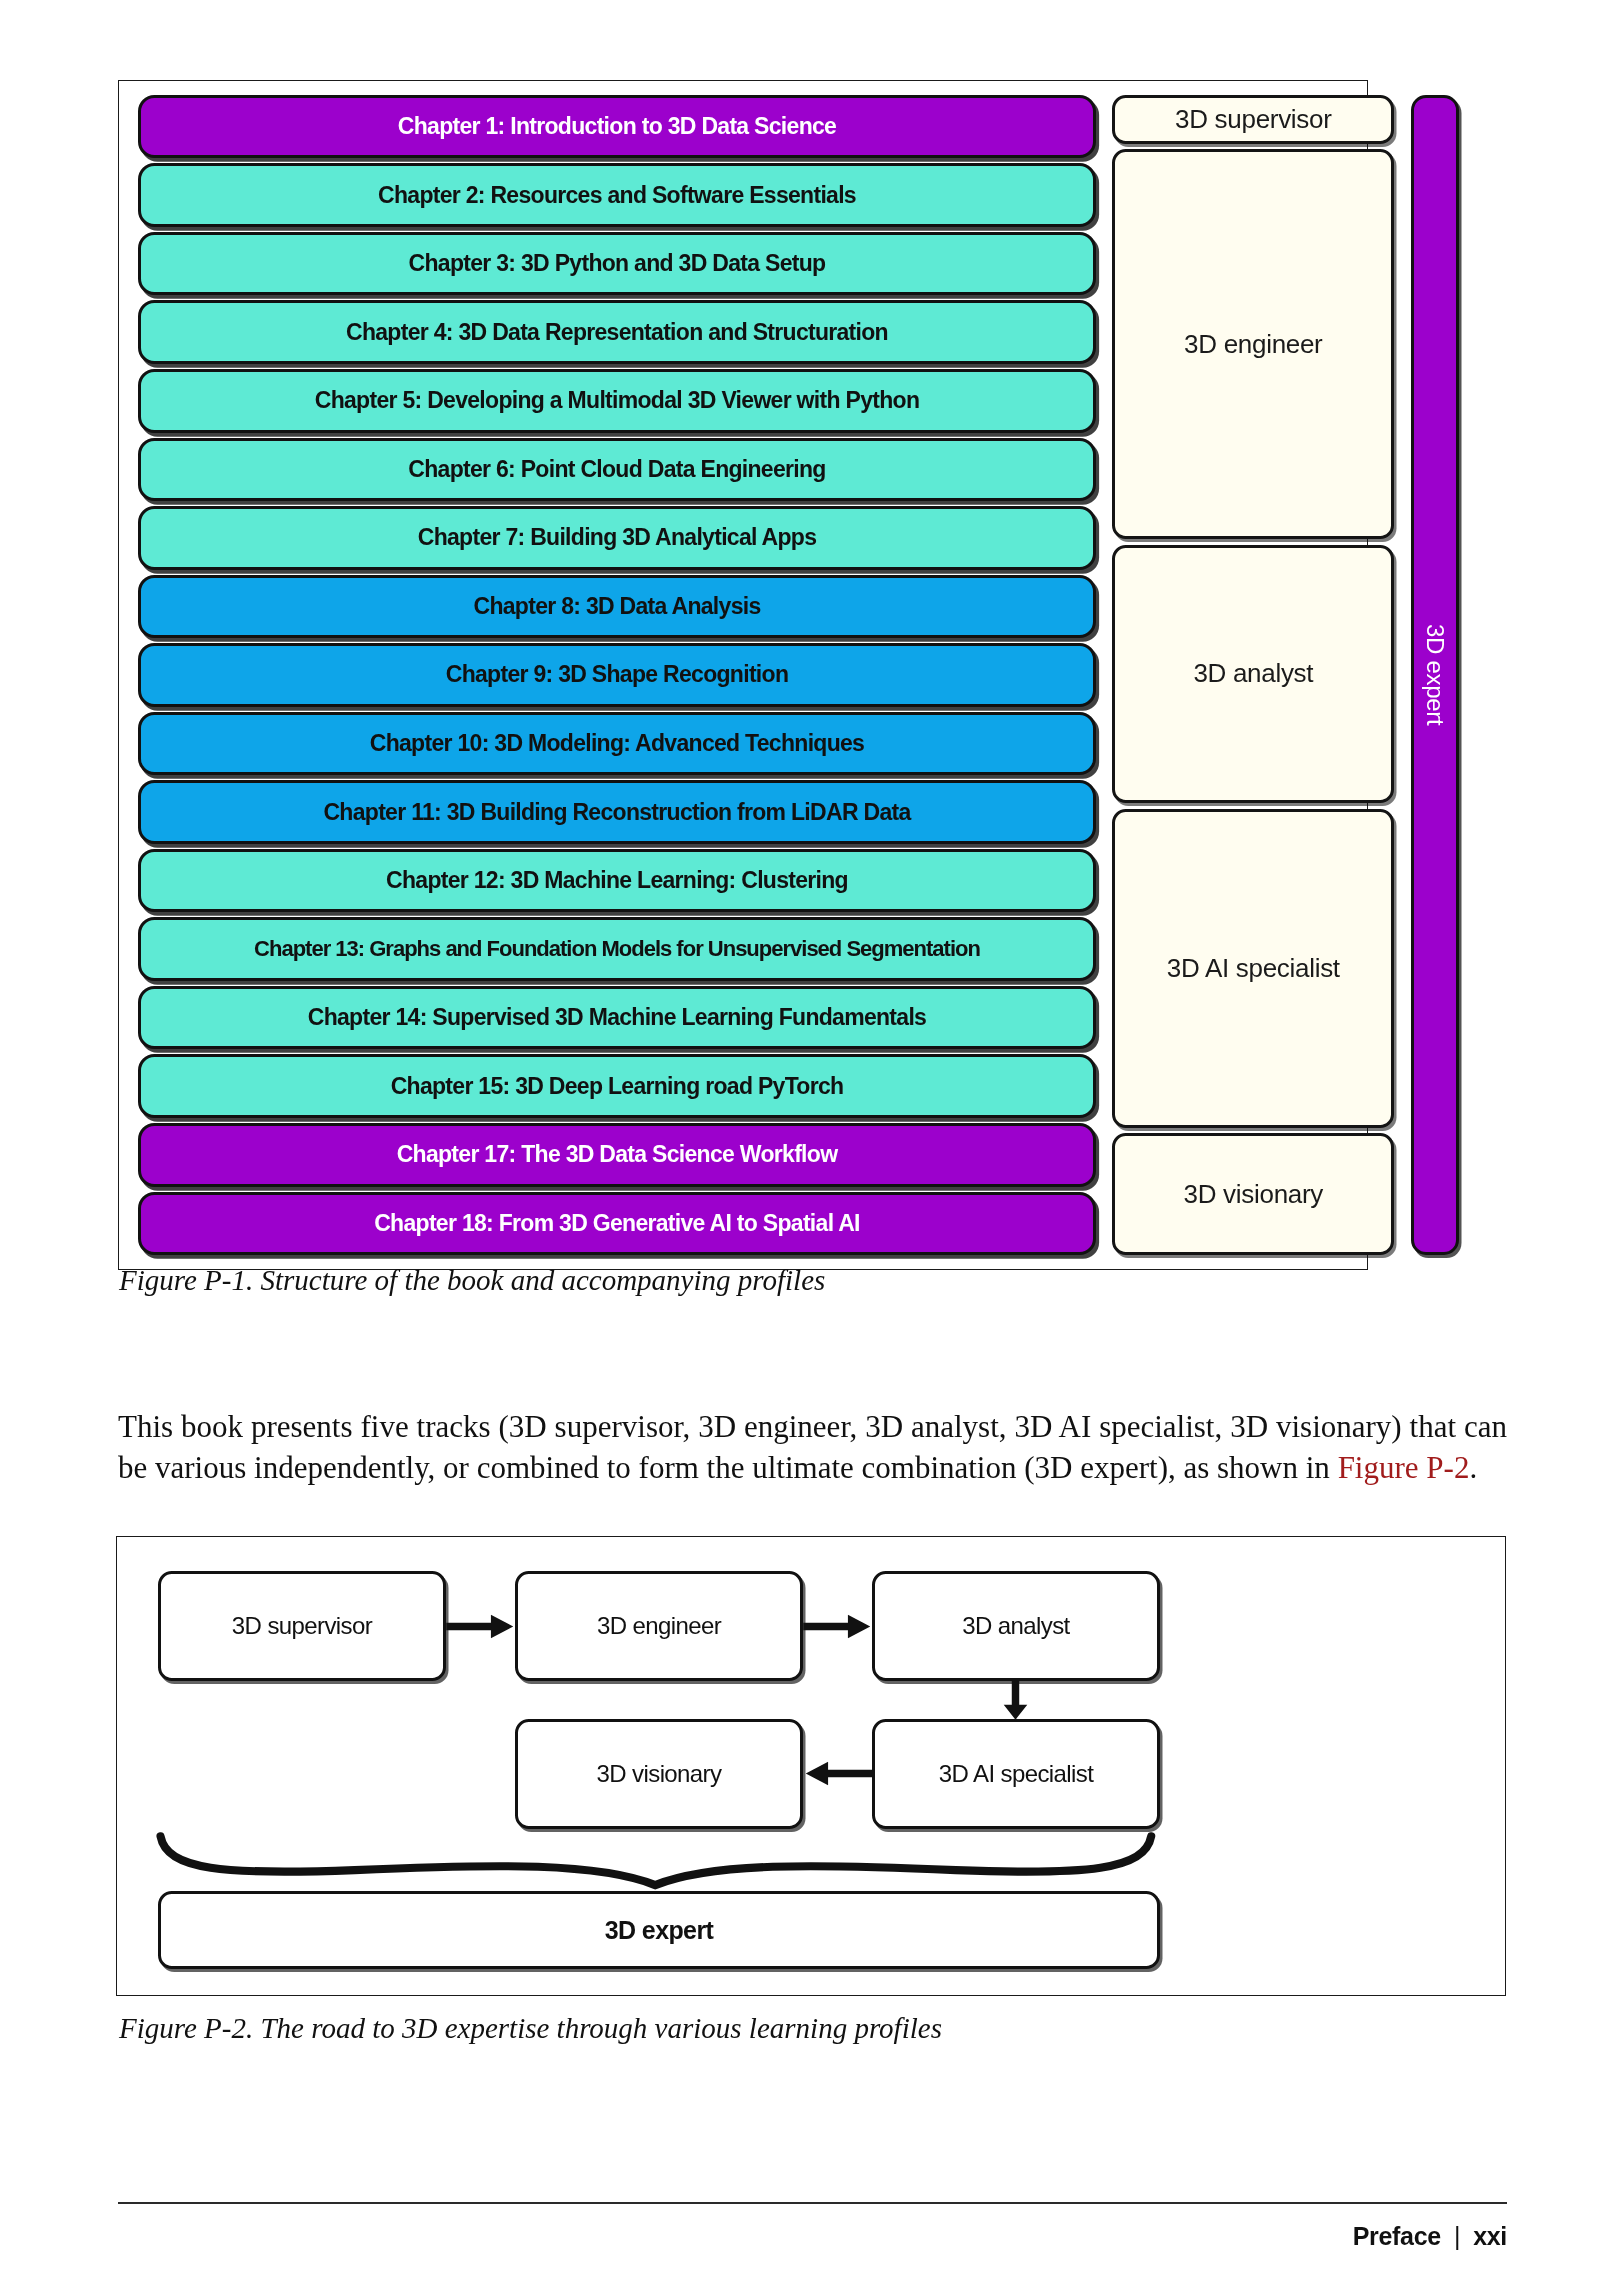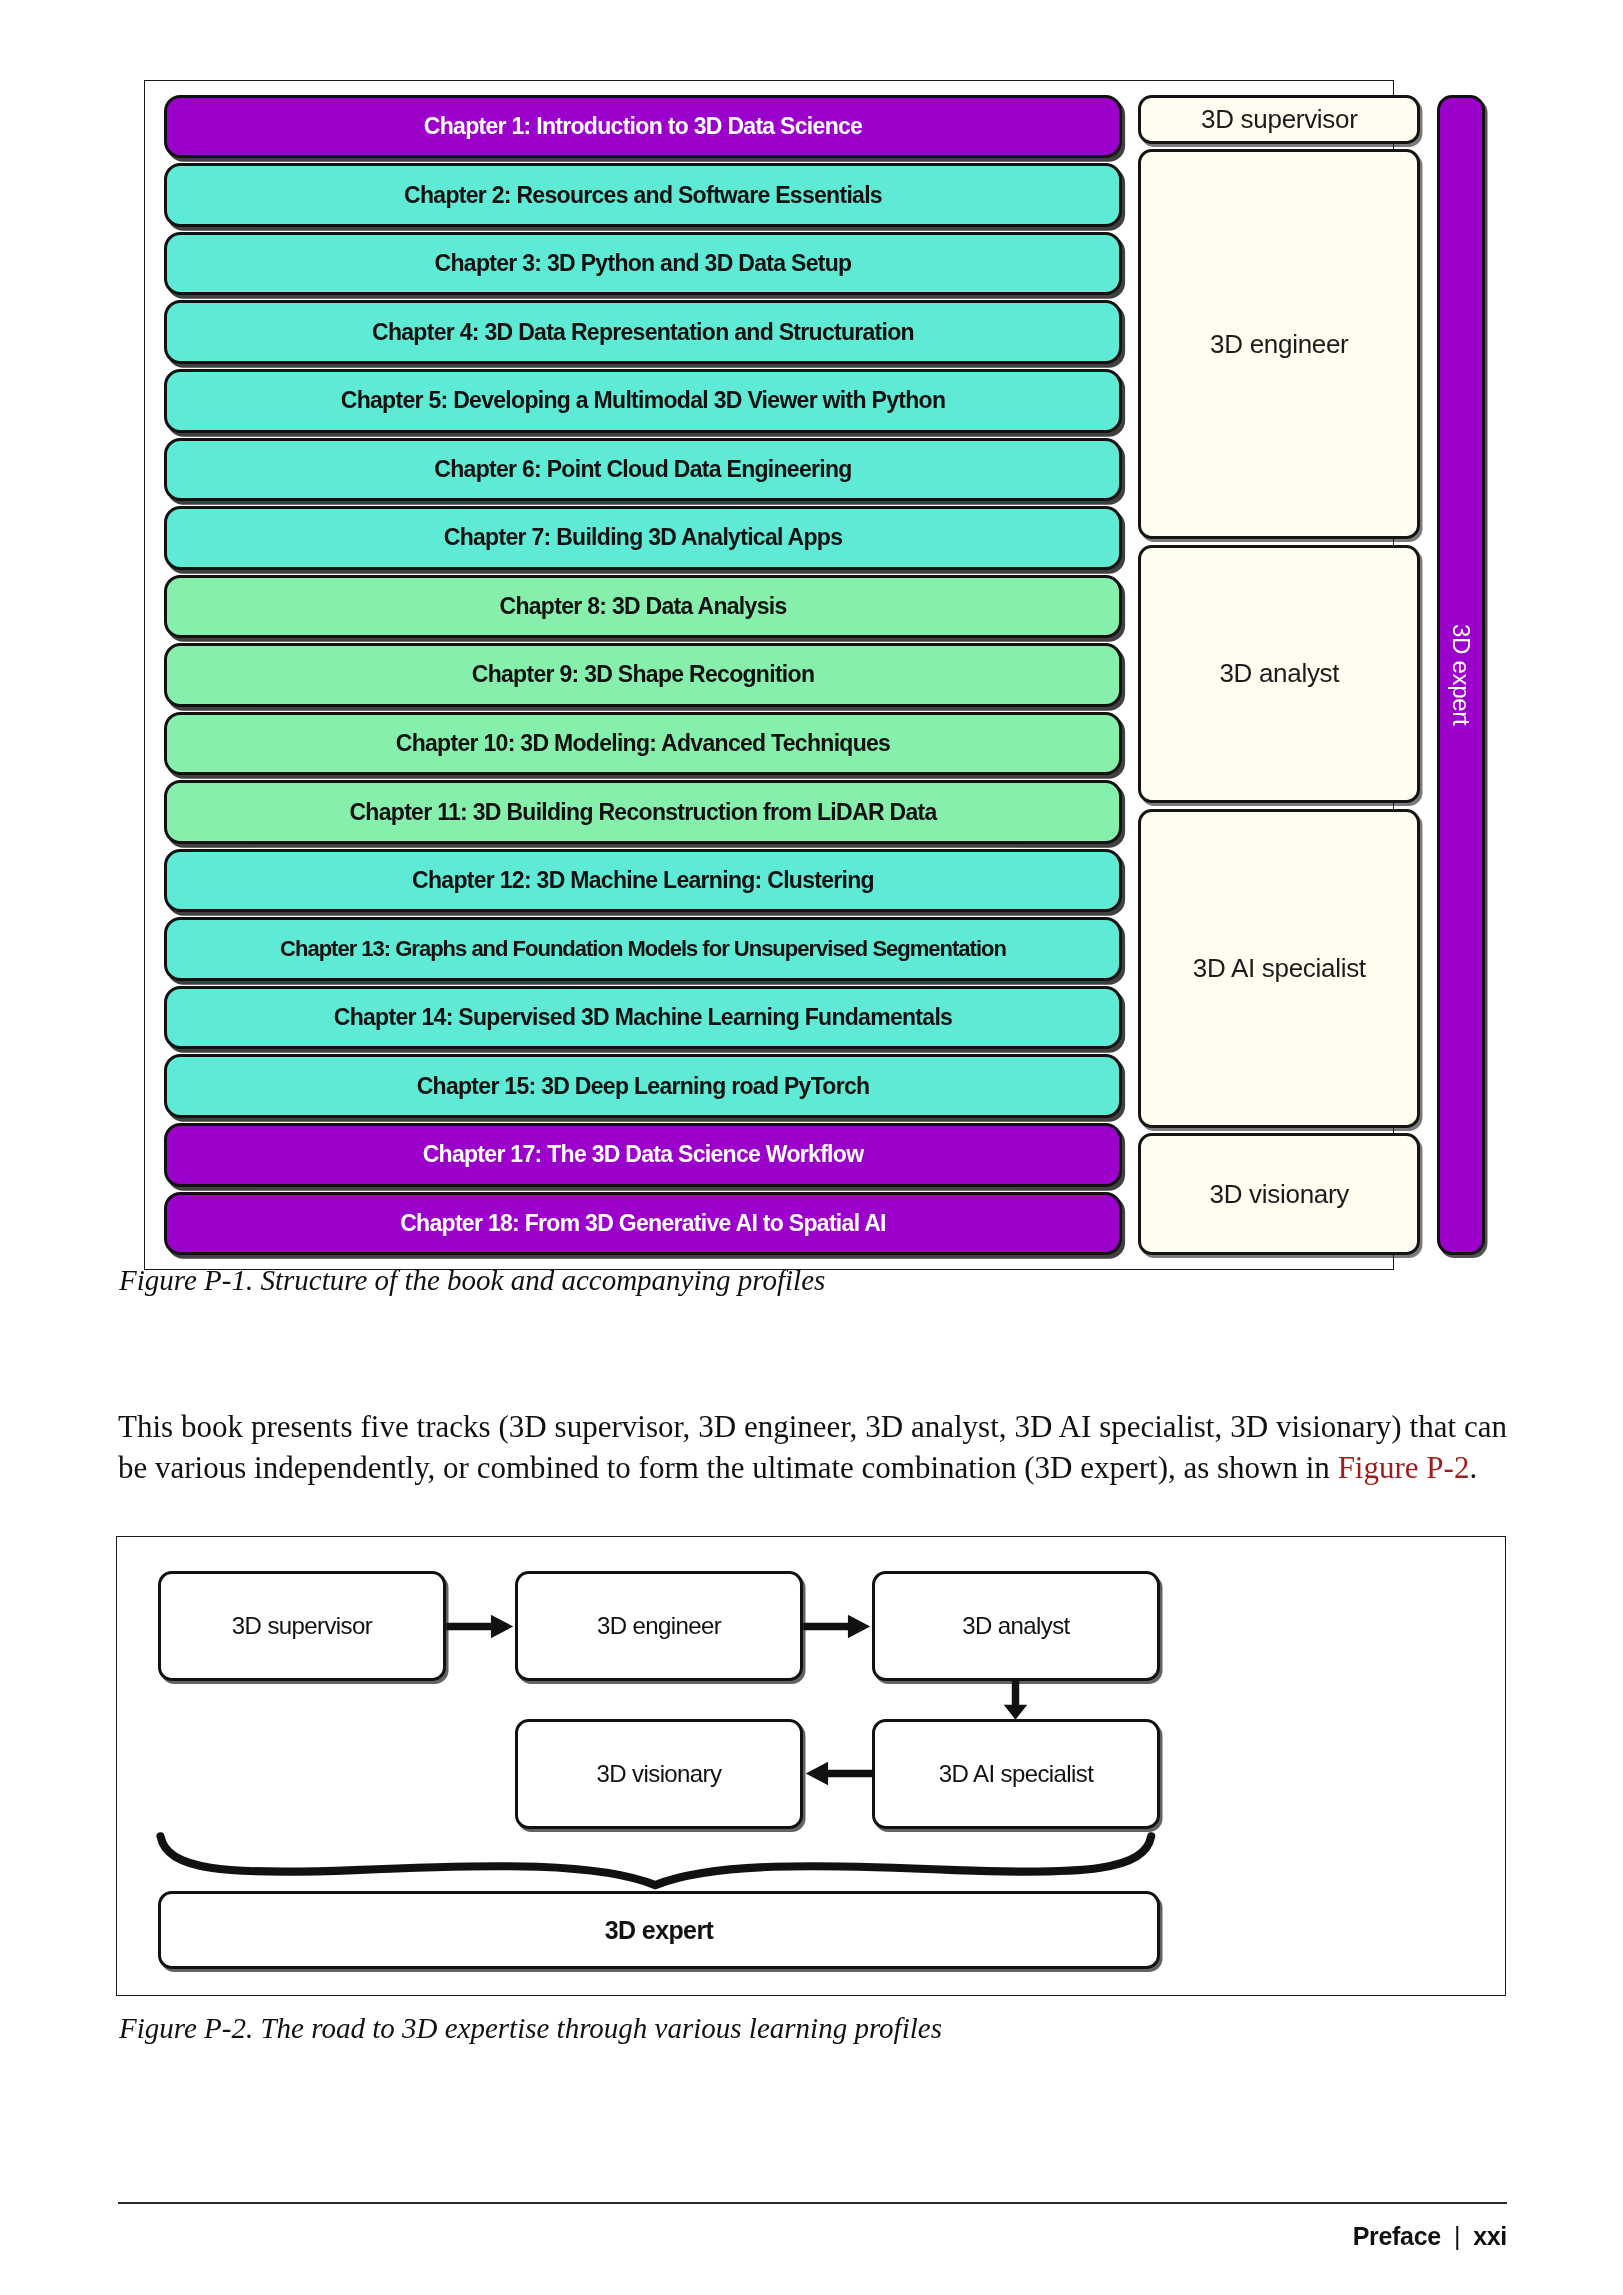--- a/index.html
+++ b/index.html
@@ -18,21 +18,20 @@
   
   #figure1-frame {
     position: absolute;
     left: 118px;
     top: 80px;
     width: 1250px;
     height: 1190px;
     border: 1.9px solid #1a1a1a;
     background: #ffffff;
     box-sizing: border-box;
-    margin-left: 26px;
   }
   #figure1-inner {
     position: absolute;
     left: 0; top: 0; right: 0; bottom: 0;
     display: flex;
     flex-direction: row;
     padding: 13.8px 19px 13.8px 19px;
     box-sizing: border-box;
     gap: 16.3px;
   }
@@ -61,21 +60,21 @@
     line-height: 1;
     white-space: nowrap;
     color: #111111;
     overflow: hidden;
   }
   .chapter-box.purple {
     background: #9C01CC;
     color: #ffffff;
   }
   .chapter-box.blue   { background: #5eead4; }
-  .chapter-box.green  { background: #86efac; }
+  .chapter-box.green  { background: #0ea5e9; }
   .chapter-box.narrow-text { font-size: 22px; letter-spacing: -1px; }
 
   
   #profile-column {
     flex: 0 0 282px;
     display: flex;
     flex-direction: column;
     gap: 5.6px;
   }
   .profile-box {

